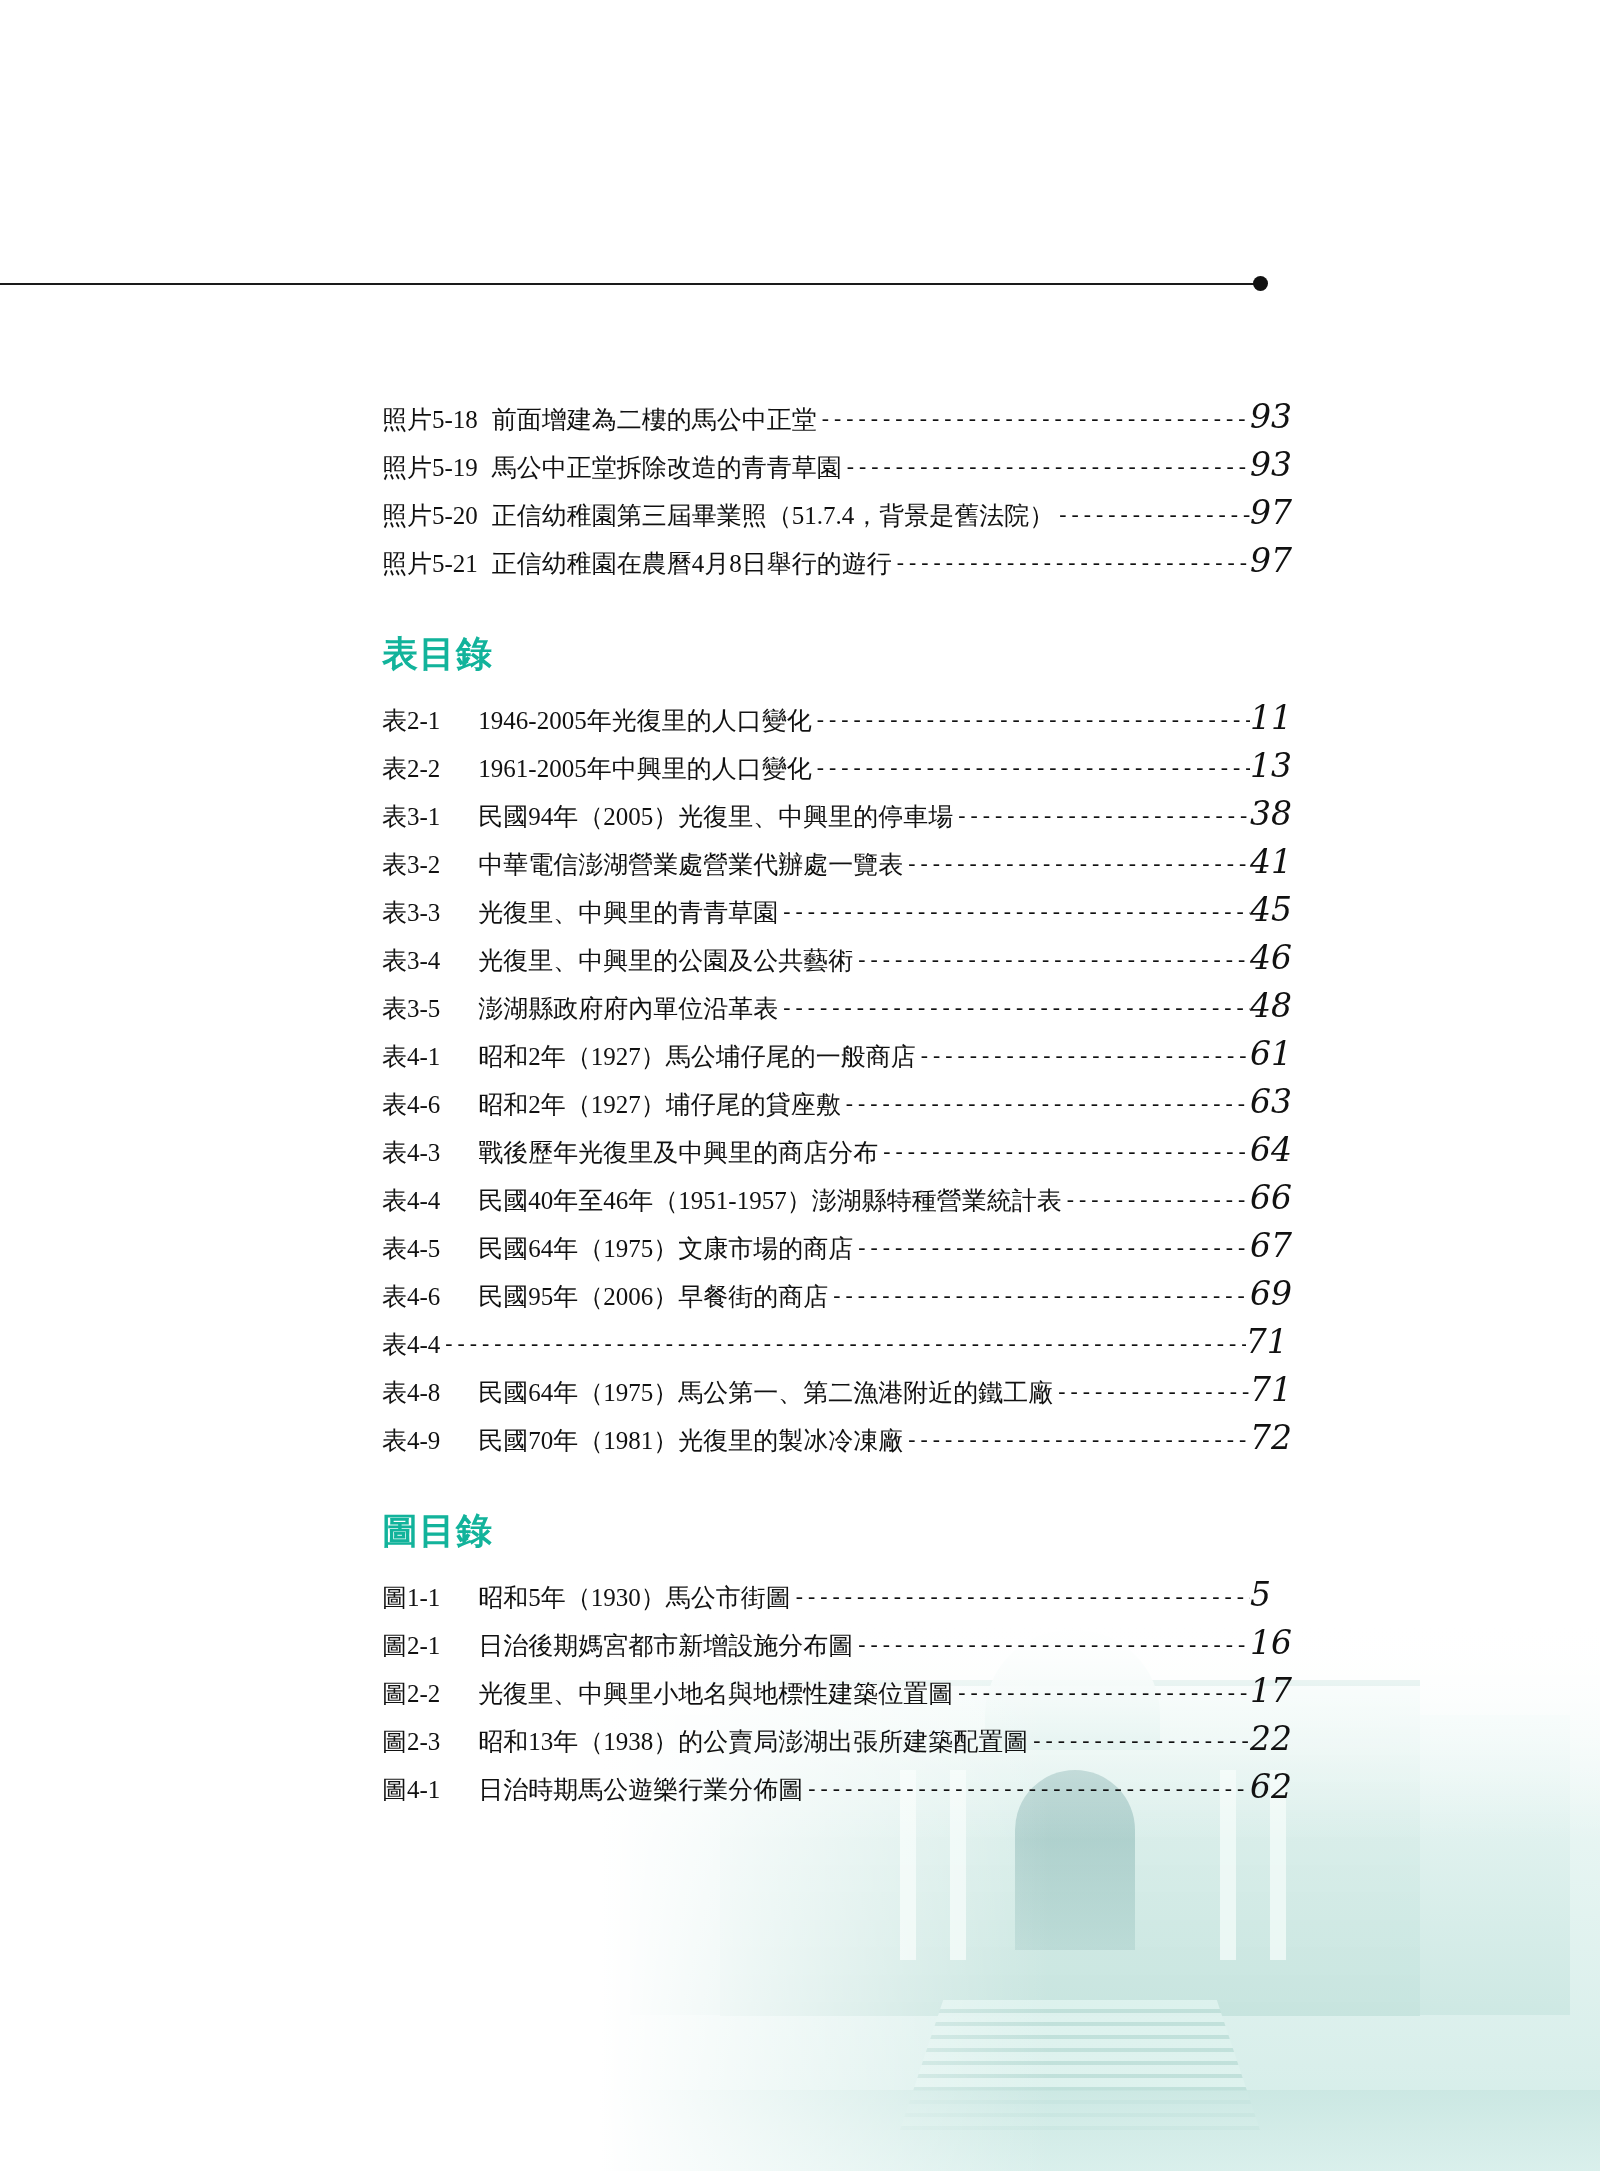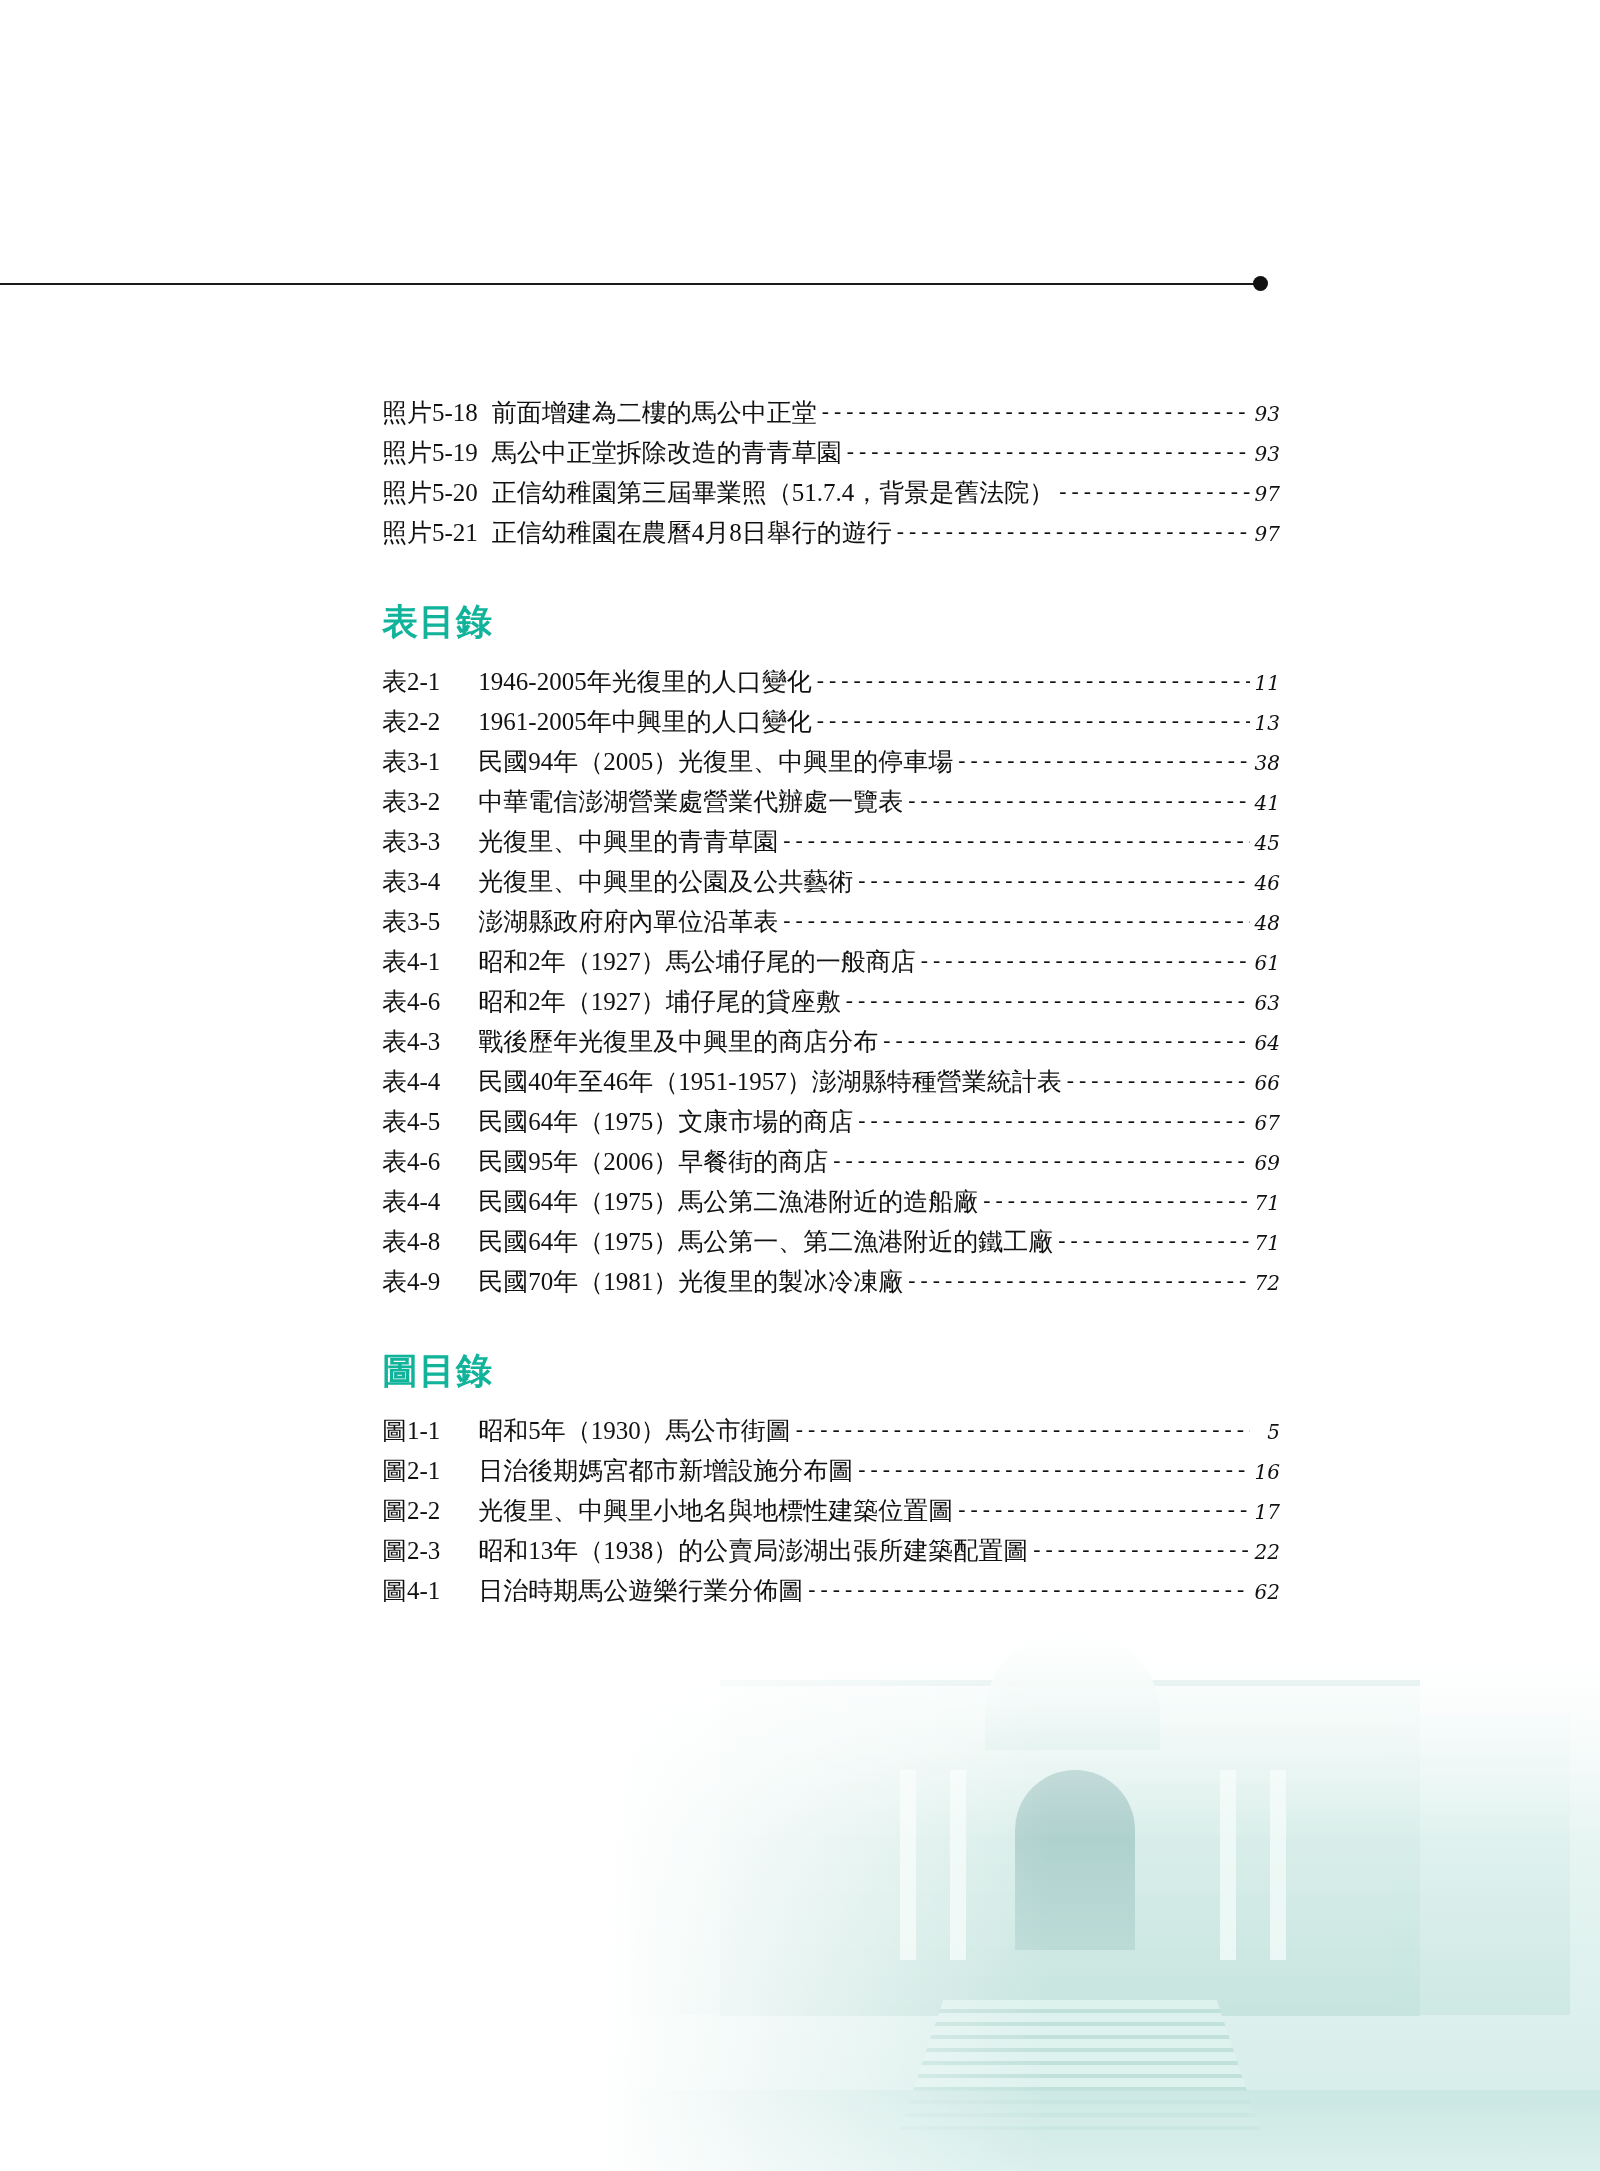--- a/index.html
+++ b/index.html
@@ -164,23 +164,22 @@
     font-family: "DejaVu Sans Mono", "Liberation Mono", monospace;
     font-size: 22px;
     letter-spacing: -1px;
     padding: 0 2px;
     position: relative;
     top: -2px;
   }
   .entry .page {
     font-style: italic;
     font-family: "DejaVu Serif", "Liberation Serif", serif;
-    font-size: 20px;
+    font-size: 33px;
     padding-right: 0;
-    text-align: right;
     min-width: 30px;
   }
   
   .entry { padding-right: 320px; }
 
   .gap-lg { height: 46px; }
 
   
   .photo-entry .title { padding-left: 14px; }
 </style>
@@ -333,21 +332,20 @@
 
     <div class="entry">
       <span class="label">表4-6</span>
       <span class="title" style="padding-left:38px">民國95年（2006）早餐街的商店</span>
       <span class="leader">--------------------------------------------------------------------------------</span>
       <span class="page">69</span>
     </div>
 
     <div class="entry">
       <span class="label">表4-4</span>
-      <span class="title" style="padding-left:38px">民國64年（1975）馬公第二漁港附近的造船廠</span>
       <span class="leader">--------------------------------------------------------------------------------</span>
       <span class="page">71</span>
     </div>
 
     <div class="entry">
       <span class="label">表4-8</span>
       <span class="title" style="padding-left:38px">民國64年（1975）馬公第一、第二漁港附近的鐵工廠</span>
       <span class="leader">--------------------------------------------------------------------------------</span>
       <span class="page">71</span>
     </div>

